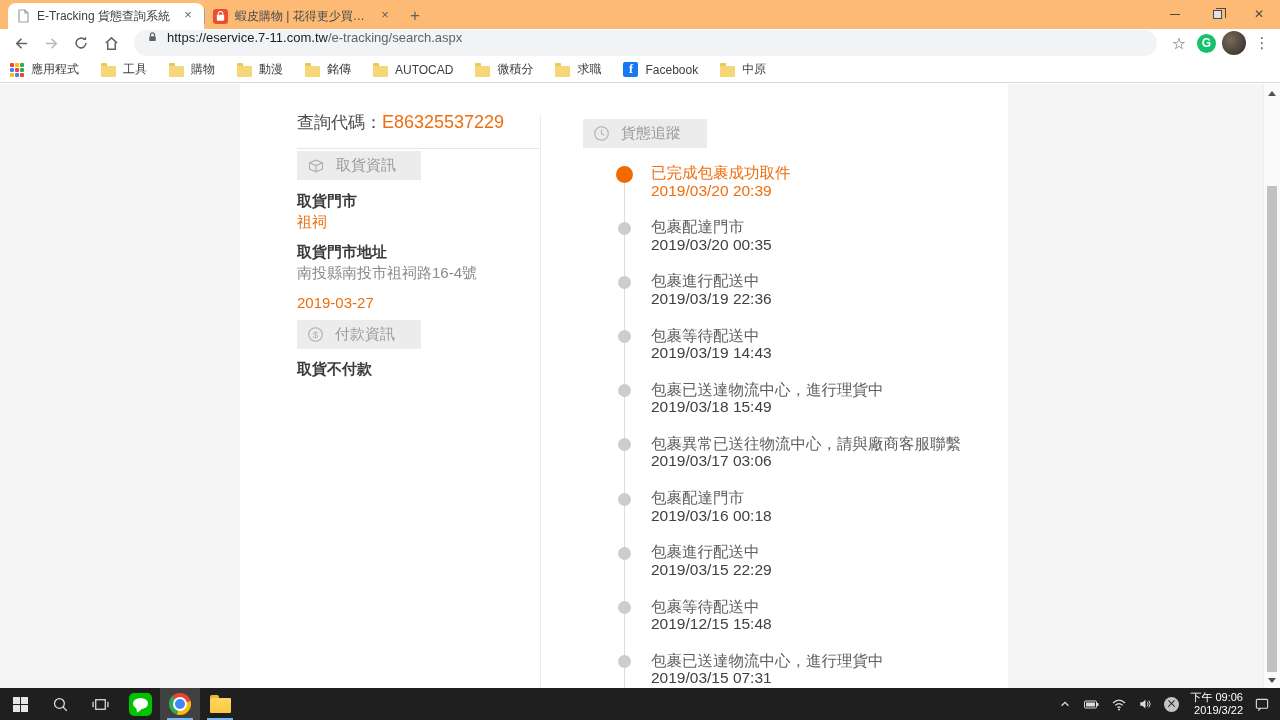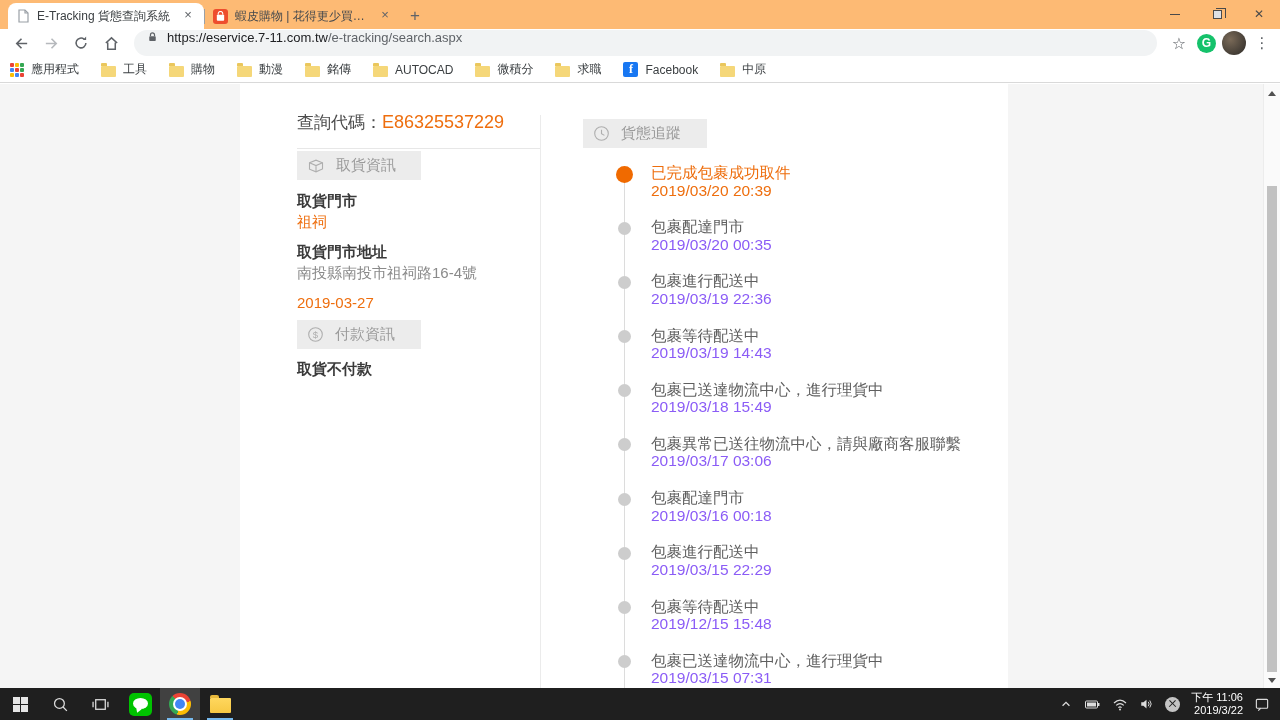--- a/index.html
+++ b/index.html
@@ -64,21 +64,21 @@
   .pay-box { margin-top:8px; }
   .pay-status { margin-top:11px; font-size:15px; font-weight:bold; color:#3a3a3a; }
 
   .tracking-box { position:absolute; left:583px; top:33px; }
   .timeline { position:absolute; left:612px; top:80px; width:390px; }
   .tl-line { position:absolute; left:12px; top:11px; width:1px; height:515px; background:#dcdcdc; }
   .tl-item { position:relative; height:54.2px; padding-left:39px; }
   .tl-dot { position:absolute; left:6px; top:3.5px; width:13px; height:13px; border-radius:50%; background:#cdcdcd; }
   .tl-item.highlight .tl-dot { left:4px; top:1.5px; width:17px; height:17px; background:#f06a00; }
   .tl-status { font-size:15.5px; color:#5f5f5f; line-height:17.5px; white-space:nowrap; }
-  .tl-date { font-size:15.5px; color:#8b5cf6; line-height:17.5px; white-space:nowrap; }
+  .tl-date { font-size:15.5px; color:#404040; line-height:17.5px; white-space:nowrap; }
   .tl-item.highlight .tl-status, .tl-item.highlight .tl-date { color:#ee6e0e; }
 
   
   .scrollbar { position:absolute; right:0; top:0; bottom:0; width:17px; background:#fafafa; border-left:1px solid #ececec; }
   .sb-up { position:absolute; top:7px; left:4px; width:0; height:0; border-left:4px solid transparent; border-right:4px solid transparent; border-bottom:5px solid #505050; }
   .sb-down { position:absolute; bottom:5px; left:4px; width:0; height:0; border-left:4px solid transparent; border-right:4px solid transparent; border-top:5px solid #505050; }
   .sb-thumb { position:absolute; top:102px; height:486px; left:3px; right:3px; background:#c1c1c1; }
 
   
   .taskbar { position:absolute; bottom:0; left:0; right:0; height:32px; background:#1f1f1f; display:flex; align-items:center; }
@@ -381,21 +381,21 @@
       <svg width="16" height="14" viewBox="0 0 16 14">
           <path d="M2 6C5.8 2.4 10.2 2.4 14 6M4.2 8.4c2.5-2.3 5.1-2.3 7.6 0M6.4 10.6c1-.9 2.2-.9 3.2 0" stroke="#dcdcdc" stroke-width="1.2" fill="none"></path>
           <circle cx="8" cy="12.4" r="1" fill="#dcdcdc"></circle>
         </svg>
       <svg width="15" height="14" viewBox="0 0 16 16">
           <path d="M2 6h2.5L8 3v10l-3.5-3H2z" fill="#dcdcdc"></path>
           <path d="M10 5.5a4 4 0 0 1 0 5M11.8 4a6.5 6.5 0 0 1 0 8" stroke="#dcdcdc" stroke-width="1.1" fill="none"></path>
         </svg>
       <span class="tray-x"></span>
       <div class="clock">
-        <div>下午 11:06</div>
+        <div>下午 09:06</div>
         <div>2019/3/22</div>
       </div>
       <svg width="16" height="15" viewBox="0 0 16 16">
           <rect x="2" y="2.5" width="12" height="9.5" rx="1" stroke="#dcdcdc" stroke-width="1.2" fill="none"></rect>
           <path d="M4 14.5l2.5-2.5" stroke="#dcdcdc" stroke-width="1.2"></path>
         </svg>
     </div>
   </div>
 
 </div>

